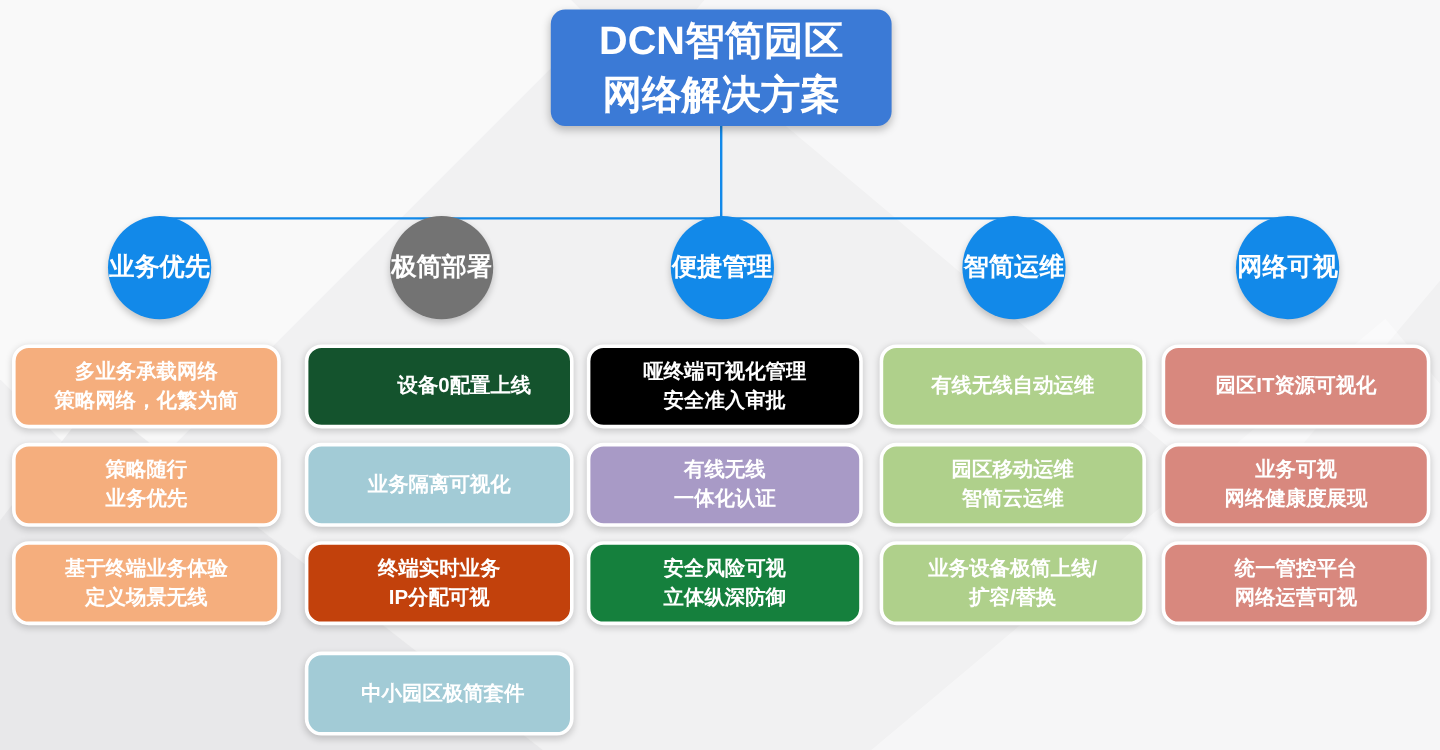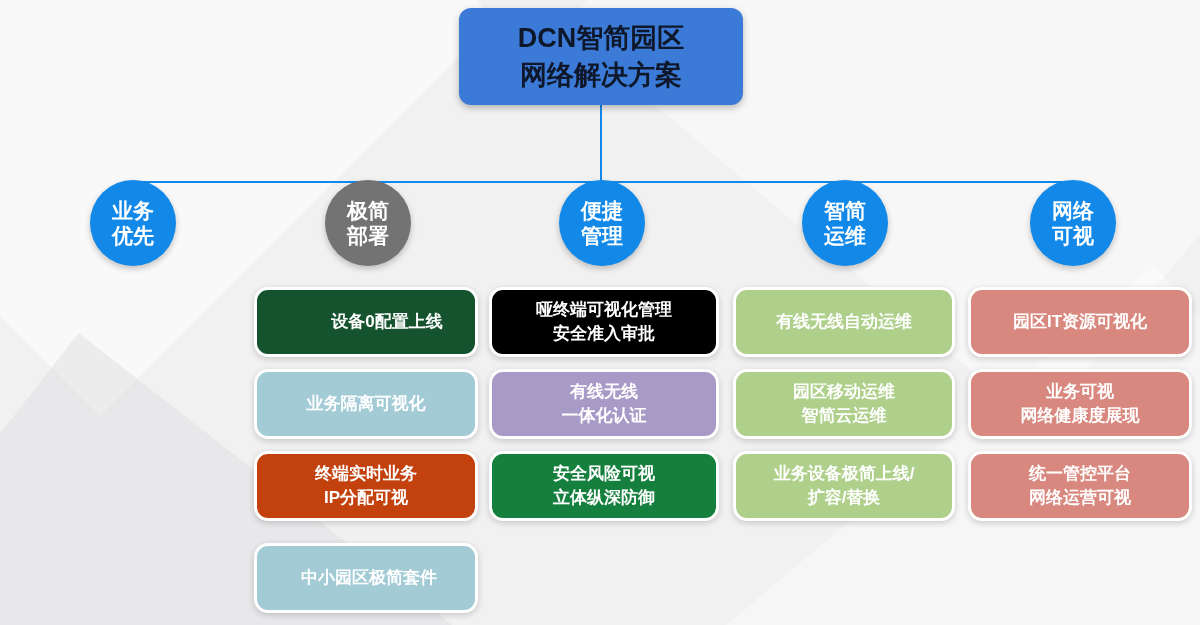--- a/index.html
+++ b/index.html
@@ -30,43 +30,43 @@
     position: absolute;
     left: 0; top: 0;
     width: 1200px; height: 625px;
   }
 
   .title-box {
     position: absolute;
     left: 459px; top: 8px;
     width: 284px; height: 97px;
     border-radius: 12px;
-    color: #0f172a;
+    color: #ffffff;
     font-weight: bold;
-    font-size: 27px;
+    font-size: 33px;
     line-height: 1.35;
     display: flex;
     flex-direction: column;
     justify-content: center;
     align-items: center;
     text-align: center;
     box-shadow: 0 3px 7px rgba(0,0,0,0.25);
   }
 
   .node-circle {
     position: absolute;
     top: 180px;
     width: 86px; height: 86px;
     border-radius: 50%;
     color: #fff;
     font-weight: bold;
     font-size: 21px;
     line-height: 1.2;
     display: flex;
-    flex-direction: column;
+    flex-direction: row;
     justify-content: center;
     align-items: center;
     text-align: center;
     box-shadow: 0 3px 6px rgba(0,0,0,0.22);
   }
 
   .column {
     position: absolute;
     top: 287px;
     display: flex;
@@ -113,20 +113,34 @@
 
   <div class="title-box" style="background: rgb(59, 122, 214);">
     <div>DCN智简园区</div>
     <div>网络解决方案</div>
   </div>
 
 <div class="node-circle" style="left: 90px; background: rgb(18, 137, 233);">
       <div>业务</div>
       <div>优先</div>
     </div>
+    <div class="column" style="left: 10px; width: 224px;">
+      <div class="box" style="background: rgb(245, 174, 125);">
+        <div>多业务承载网络</div>
+        <div>策略网络，化繁为简</div>
+      </div>
+      <div class="box" style="background: rgb(245, 174, 125);">
+        <div>策略随行</div>
+        <div>业务优先</div>
+      </div>
+      <div class="box" style="background: rgb(245, 174, 125);">
+        <div>基于终端业务体验</div>
+        <div>定义场景无线</div>
+      </div>
+    </div>
     <div class="node-circle" style="left: 325px; background: #737373;">
       <div>极简</div>
       <div>部署</div>
     </div>
     <div class="column" style="left: 254px; width: 224px;">
       <div class="box" style="background: #14532d; padding-left: 48px;">
         <div>设备0配置上线</div>
       </div>
       <div class="box" style="background: rgb(162, 203, 214);">
         <div>业务隔离可视化</div>

